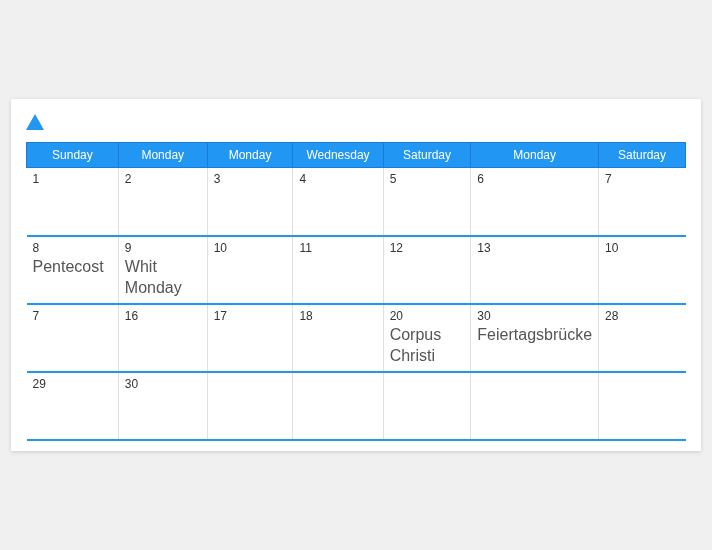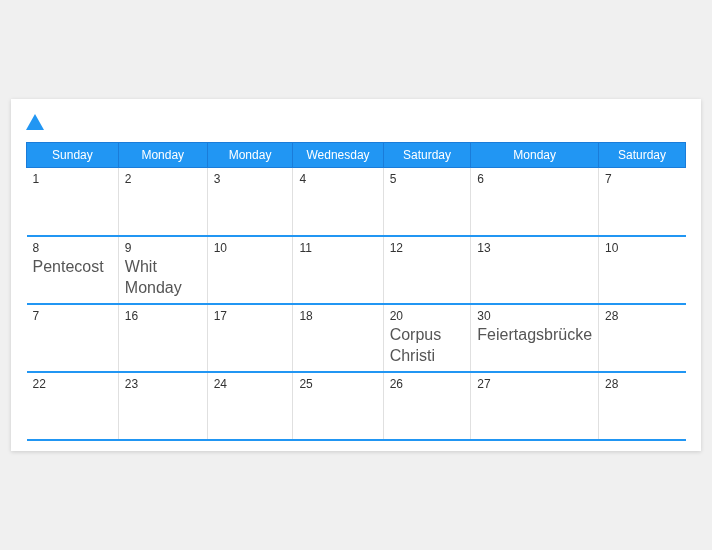--- a/index.html
+++ b/index.html
@@ -207,36 +207,26 @@
           <td>
             <span class="day-number">30</span>
             <span class="holiday">Feiertagsbrücke</span>
           </td>
           <td>
             <span class="day-number">28</span>
           </td>
         </tr>
         <tr>
           <td>
-            <span class="day-number">22</span>
-          </td>
-          <td>
-            <span class="day-number">23</span>
-          </td>
-          <td>
-            <span class="day-number">24</span>
-          </td>
-          <td>
-            <span class="day-number">25</span>
-          </td>
-          <td>
-            <span class="day-number">26</span>
-          </td>
-          <td>
-            <span class="day-number">27</span>
-          </td>
-          <td>
-            <span class="day-number">28</span>
-          </td>
+            <span class="day-number">29</span>
+          </td>
+          <td>
+            <span class="day-number">30</span>
+          </td>
+          <td></td>
+          <td></td>
+          <td></td>
+          <td></td>
+          <td></td>
         </tr>
       </tbody>
   </table>
 </div>
 
 </body></html>

